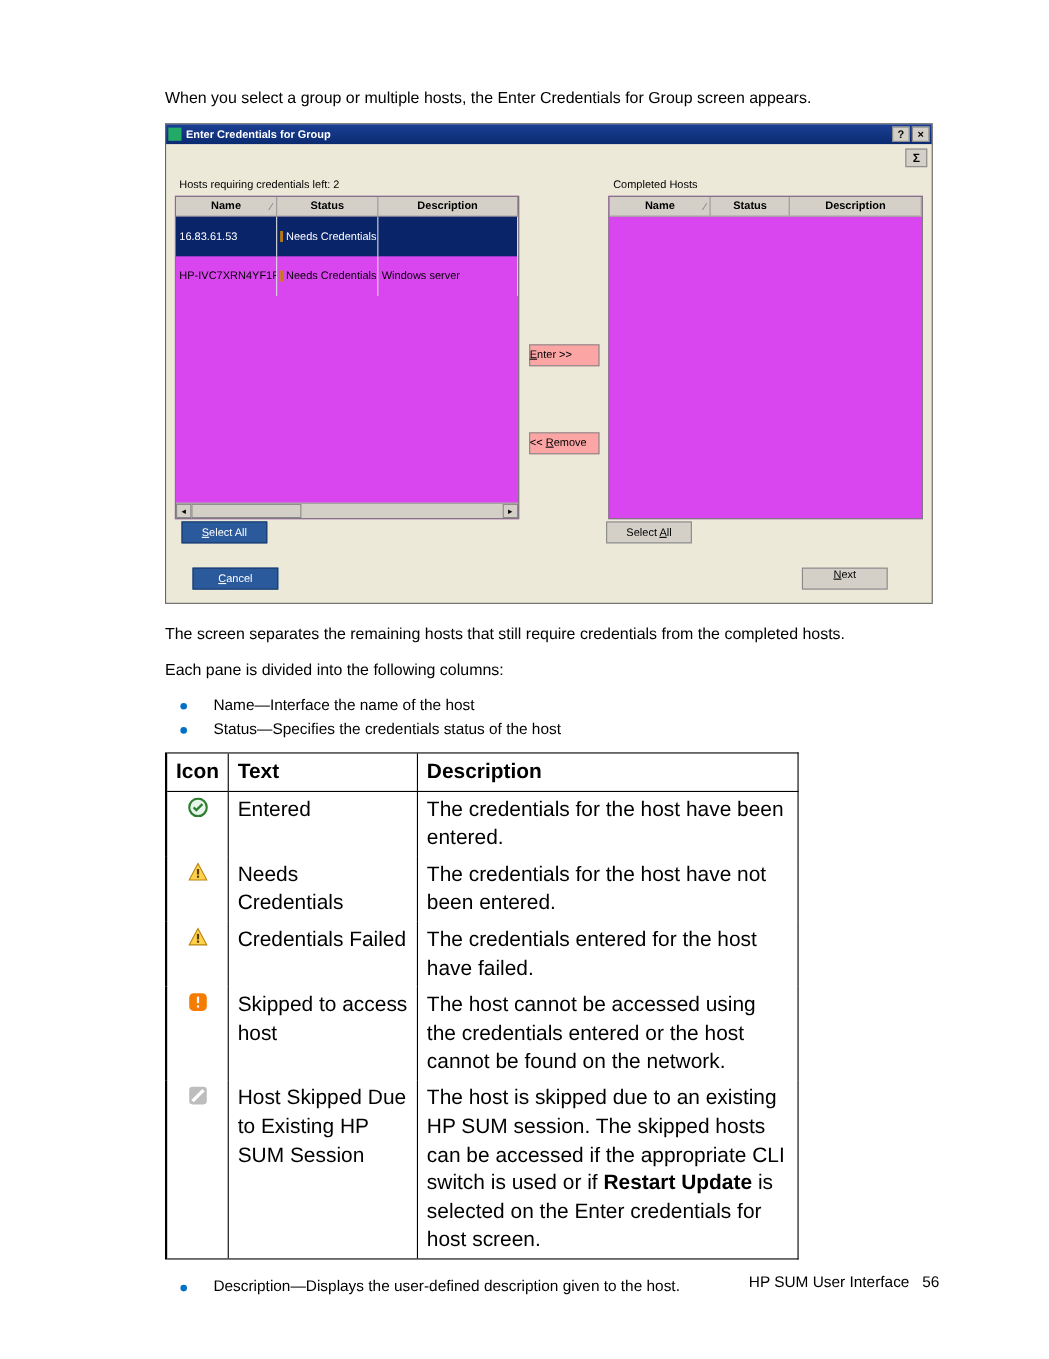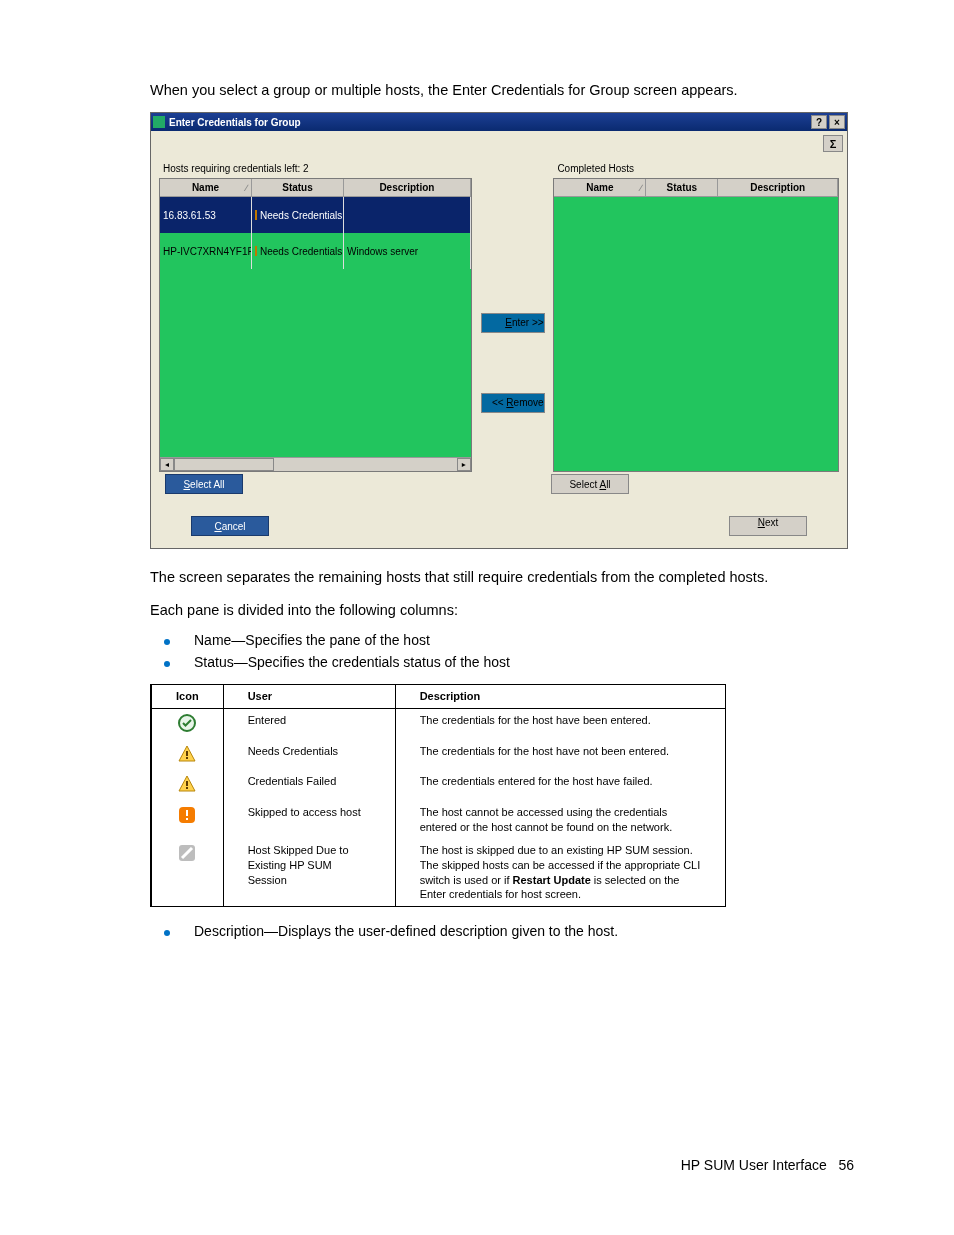--- a/index.html
+++ b/index.html
@@ -41,48 +41,48 @@
     width:20px; height:17px; background:#d4d0c8; border:1px solid #888;
     display:flex; align-items:center; justify-content:center;
     font-size:11px; font-weight:bold; cursor:pointer;
   }
   .panes { position:absolute; top:50px; left:8px; right:8px; bottom:76px; display:flex; }
   .pane-left, .pane-right { display:flex; flex-direction:column; }
   .pane-left { width:46%; }
   .pane-mid { width:12%; display:flex; flex-direction:column; align-items:center; justify-content:center; gap:60px; }
   .pane-right { width:42%; }
   .pane-label { font-size:10px; margin:0 0 4px 4px; }
-  .grid-wrap { flex:1; background:#22c55e; border:1px solid #7a7a7a; overflow:hidden; position:relative; }
+  .grid-wrap { flex:1; background:#d946ef; border:1px solid #7a7a7a; overflow:hidden; position:relative; }
   .grid-head { display:flex; background:#d4d0c8; height:18px; border-bottom:1px solid #999; }
   .grid-head .cell { border-right:1px solid #999; display:flex; align-items:center; justify-content:center; font-weight:bold; font-size:10px; position:relative; }
   .grid-row { display:flex; height:36px; font-size:10px; }
   .grid-row .cell { border-right:1px solid #ddd; display:flex; align-items:center; padding:0 3px; overflow:hidden; white-space:nowrap; }
   .grid-row.sel { background:#0a246a; color:#fff; }
   .col-name { width:92px; }
   .col-status { width:92px; }
   .col-desc { flex:1; }
   .sort-ind { position:absolute; right:4px; color:#888; font-size:9px; }
   .status-ico { width:10px; height:10px; margin-right:3px; display:inline-block; }
   .status-ico.orange { background:#f5a623; border:1px solid #c07800; }
   .scroll-track { position:absolute; bottom:0; left:0; right:0; height:14px; background:#d4d0c8; border-top:1px solid #999; display:flex; }
   .scroll-btn { width:14px; height:13px; background:#d4d0c8; border:1px solid #888; display:flex; align-items:center; justify-content:center; font-size:8px; }
   .scroll-bar { flex:1; position:relative; }
   .scroll-thumb { position:absolute; left:0; top:0; bottom:0; width:100px; background:#d4d0c8; border:1px solid #888; }
 
-  .mid-btn { width:64px; height:20px; background:#0369a1; border:1px solid #888; font-size:10px; display:flex; align-items:center; justify-content:flex-end; cursor:pointer; text-decoration:underline; }
+  .mid-btn { width:64px; height:20px; background:#fca5a5; border:1px solid #888; font-size:10px; display:flex; align-items:center; justify-content:flex-start; cursor:pointer; text-decoration:underline; }
 
   .sel-btn { position:absolute; width:78px; height:20px; font-size:10px; display:flex; align-items:center; justify-content:center; cursor:pointer; border:1px solid #888; }
   .sel-left { left:14px; bottom:54px; background:#2a5a9c; color:#fff; border-color:#1a3a6c; }
   .sel-right { left:400px; bottom:54px; background:#d4d0c8; }
-  .cancel-btn { position:absolute; left:40px; bottom:12px; width:78px; height:20px; background:#2a5a9c; color:#fff; border:1px solid #1a3a6c; display:flex; align-items:center; justify-content:center; font-size:10px; cursor:pointer; }
+  .cancel-btn { position:absolute; left:24px; bottom:12px; width:78px; height:20px; background:#2a5a9c; color:#fff; border:1px solid #1a3a6c; display:flex; align-items:center; justify-content:center; font-size:10px; cursor:pointer; }
   .next-btn { position:absolute; right:40px; bottom:12px; width:78px; height:20px; background:#d4d0c8; border:1px solid #888; display:flex; align-items:flex-start; justify-content:center; font-size:10px; cursor:pointer; }
 
   
   .icon-table { border-collapse:collapse; margin: 8px 0 16px 0; width:576px; }
-  .icon-table th, .icon-table td { border-left:1px solid #000; padding:4px 24px; vertical-align:top; font-size:11px; text-align:left; line-height:1.35; }
+  .icon-table th, .icon-table td { border-left:1px solid #000; padding:4px 8px; vertical-align:top; font-size:19px; text-align:left; line-height:1.35; }
   .icon-table th { font-weight:bold; border-bottom:1px solid #000; border-top:1px solid #000; }
   .icon-table th:first-child, .icon-table td:first-child { border-left:2px solid #000; text-align:center; width:56px; }
   .icon-table tr > *:last-child { border-right:1px solid #000; }
   .icon-table tr:last-child td { border-bottom:1px solid #000; }
   .ico-cell { display:inline-flex; width:20px; height:20px; align-items:center; justify-content:center; }
 
   .footer { position:absolute; bottom:62px; right:100px; font-size:14px; }
 
   .u { text-decoration: underline; }
 </style>
@@ -178,33 +178,33 @@
       <span><span class="u">N</span>ext</span>
     </div>
 </div>
 
 <p class="body-text">The screen separates the remaining hosts that still require credentials from the completed hosts.</p>
 <p class="body-text">Each pane is divided into the following columns:</p>
 
 <div class="bullet-list">
   <div class="bullet-item">
       <span class="bullet-dot"></span>
-      <span>Name—Specifies the pane of the host</span>
+      <span>Name—Interface the name of the host</span>
     </div>
   <div class="bullet-item">
       <span class="bullet-dot"></span>
       <span>Status—Specifies the credentials status of the host</span>
     </div>
 </div>
 
 <table class="icon-table">
   <tbody>
       <tr>
     <th>Icon</th>
-    <th style="width:172px">User</th>
+    <th style="width:172px">Text</th>
     <th>Description</th>
   </tr>
   <tr>
     <td><span class="ico-cell">
             <svg width="18" height="18">
               <circle cx="9" cy="9" r="8" fill="#e8f5e9" stroke="#2e7d32" stroke-width="2"></circle>
               <path d="M5 9 l2.5 2.5 L13 6" stroke="#2e7d32" stroke-width="2" fill="none"></path>
             </svg>
           </span></td>
     <td>Entered</td>

